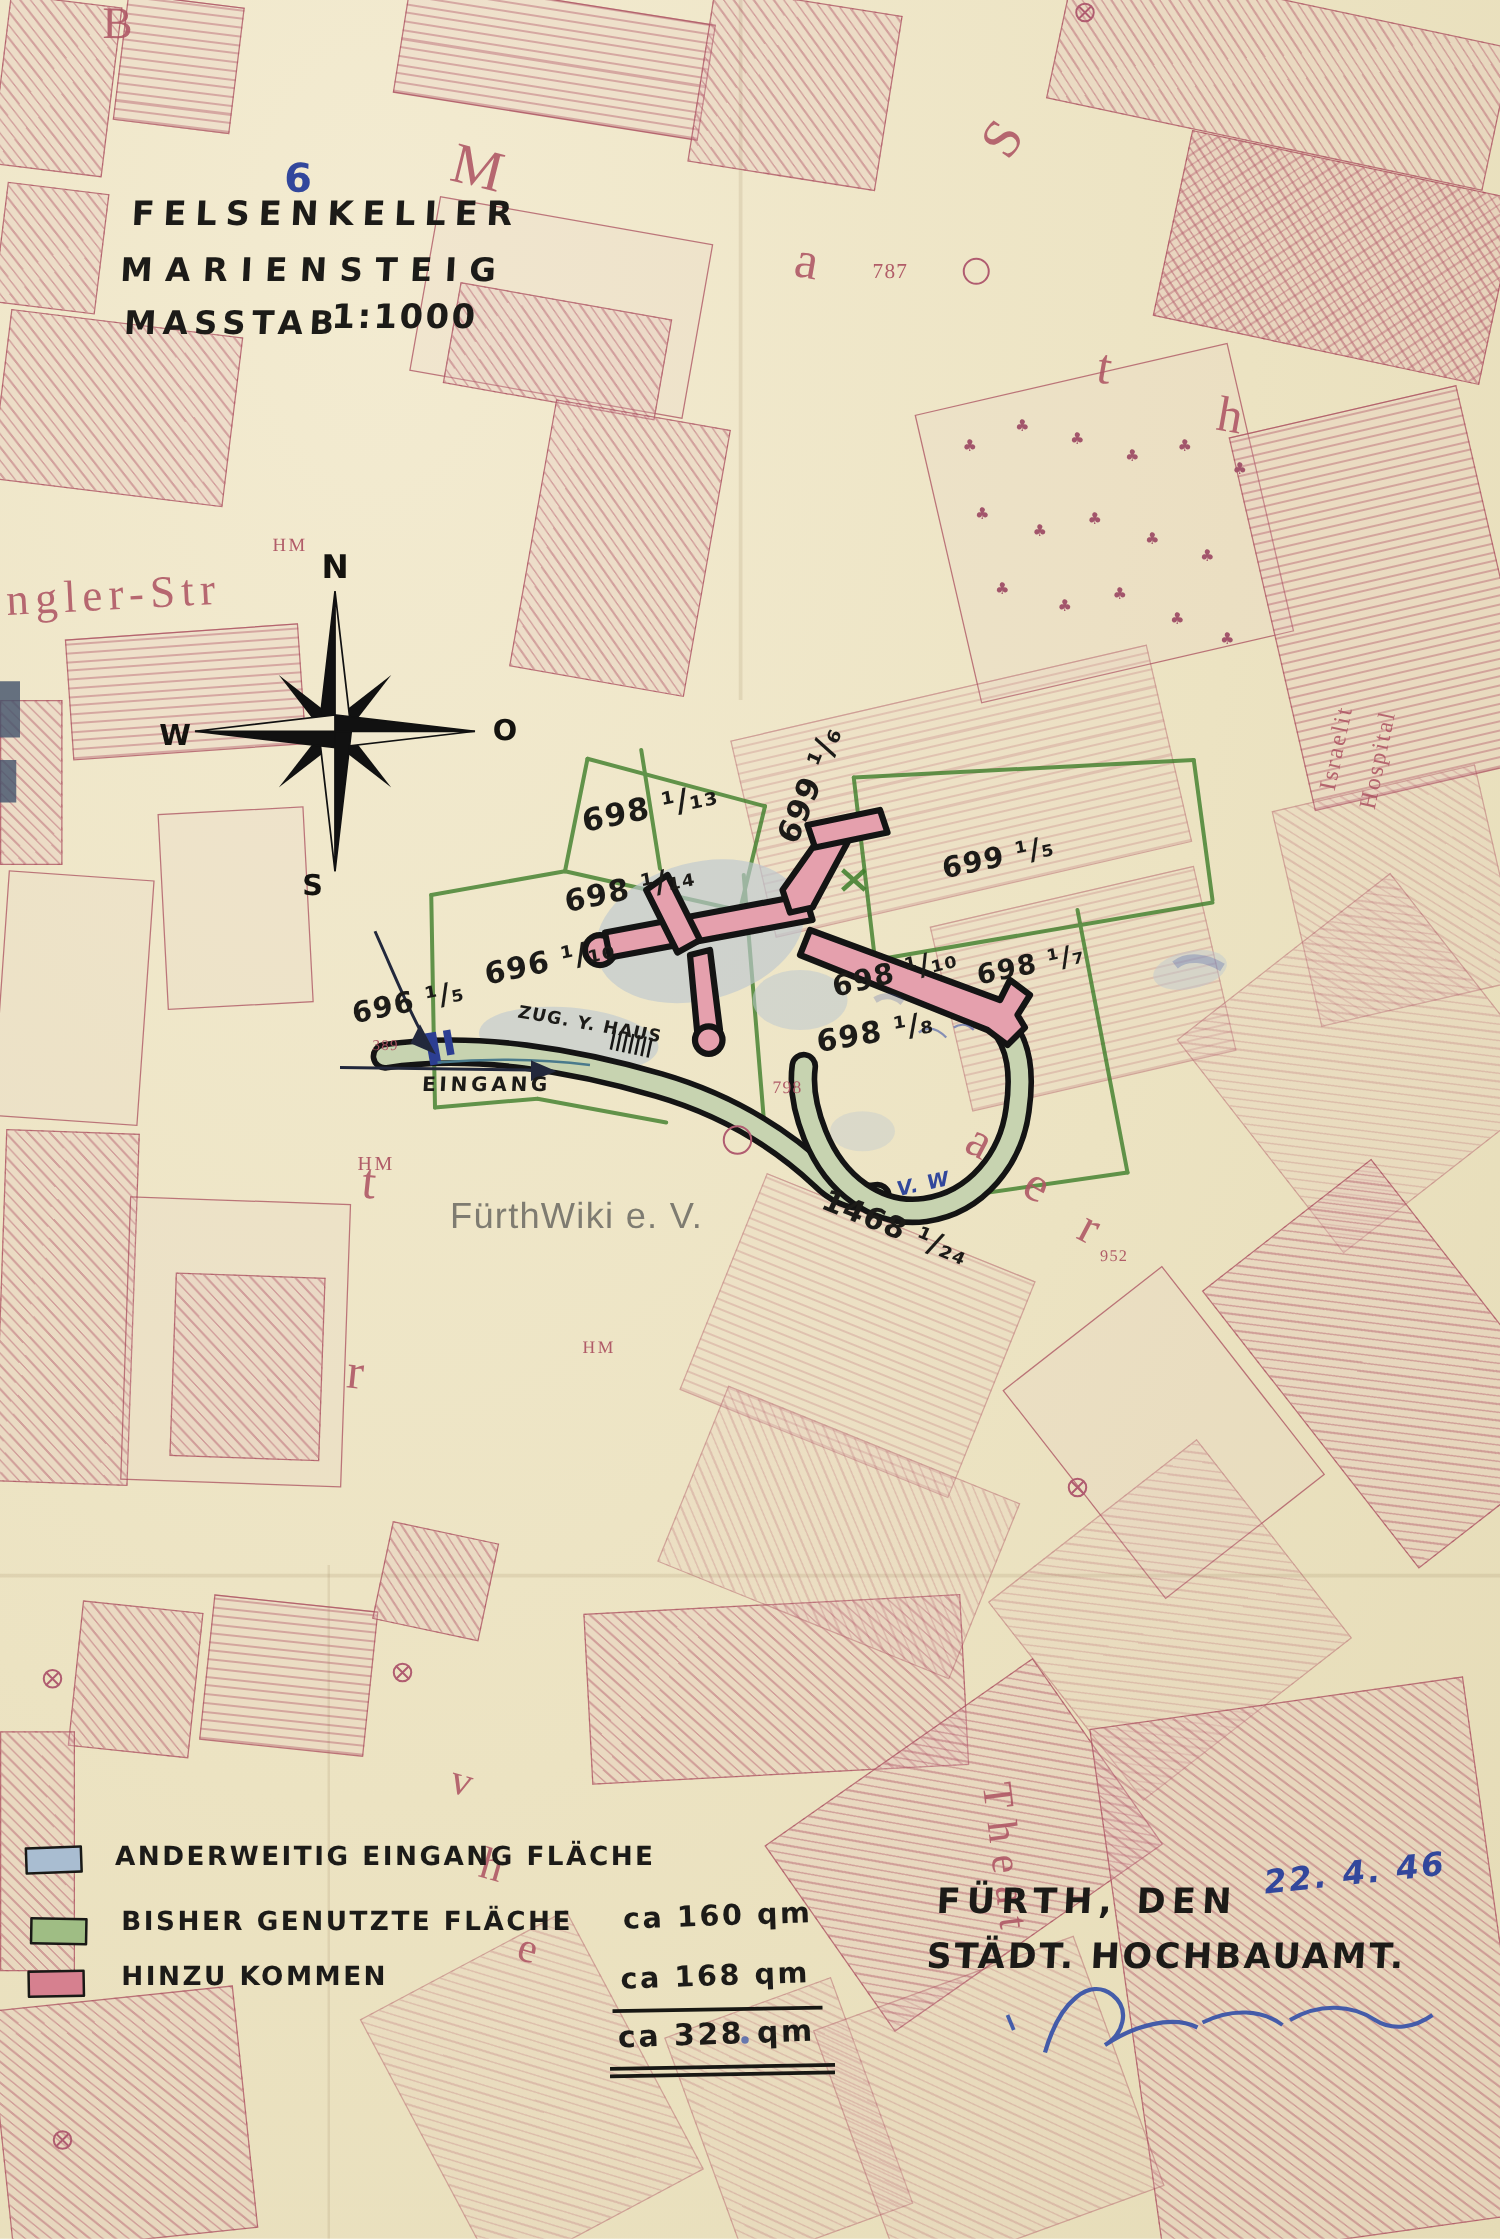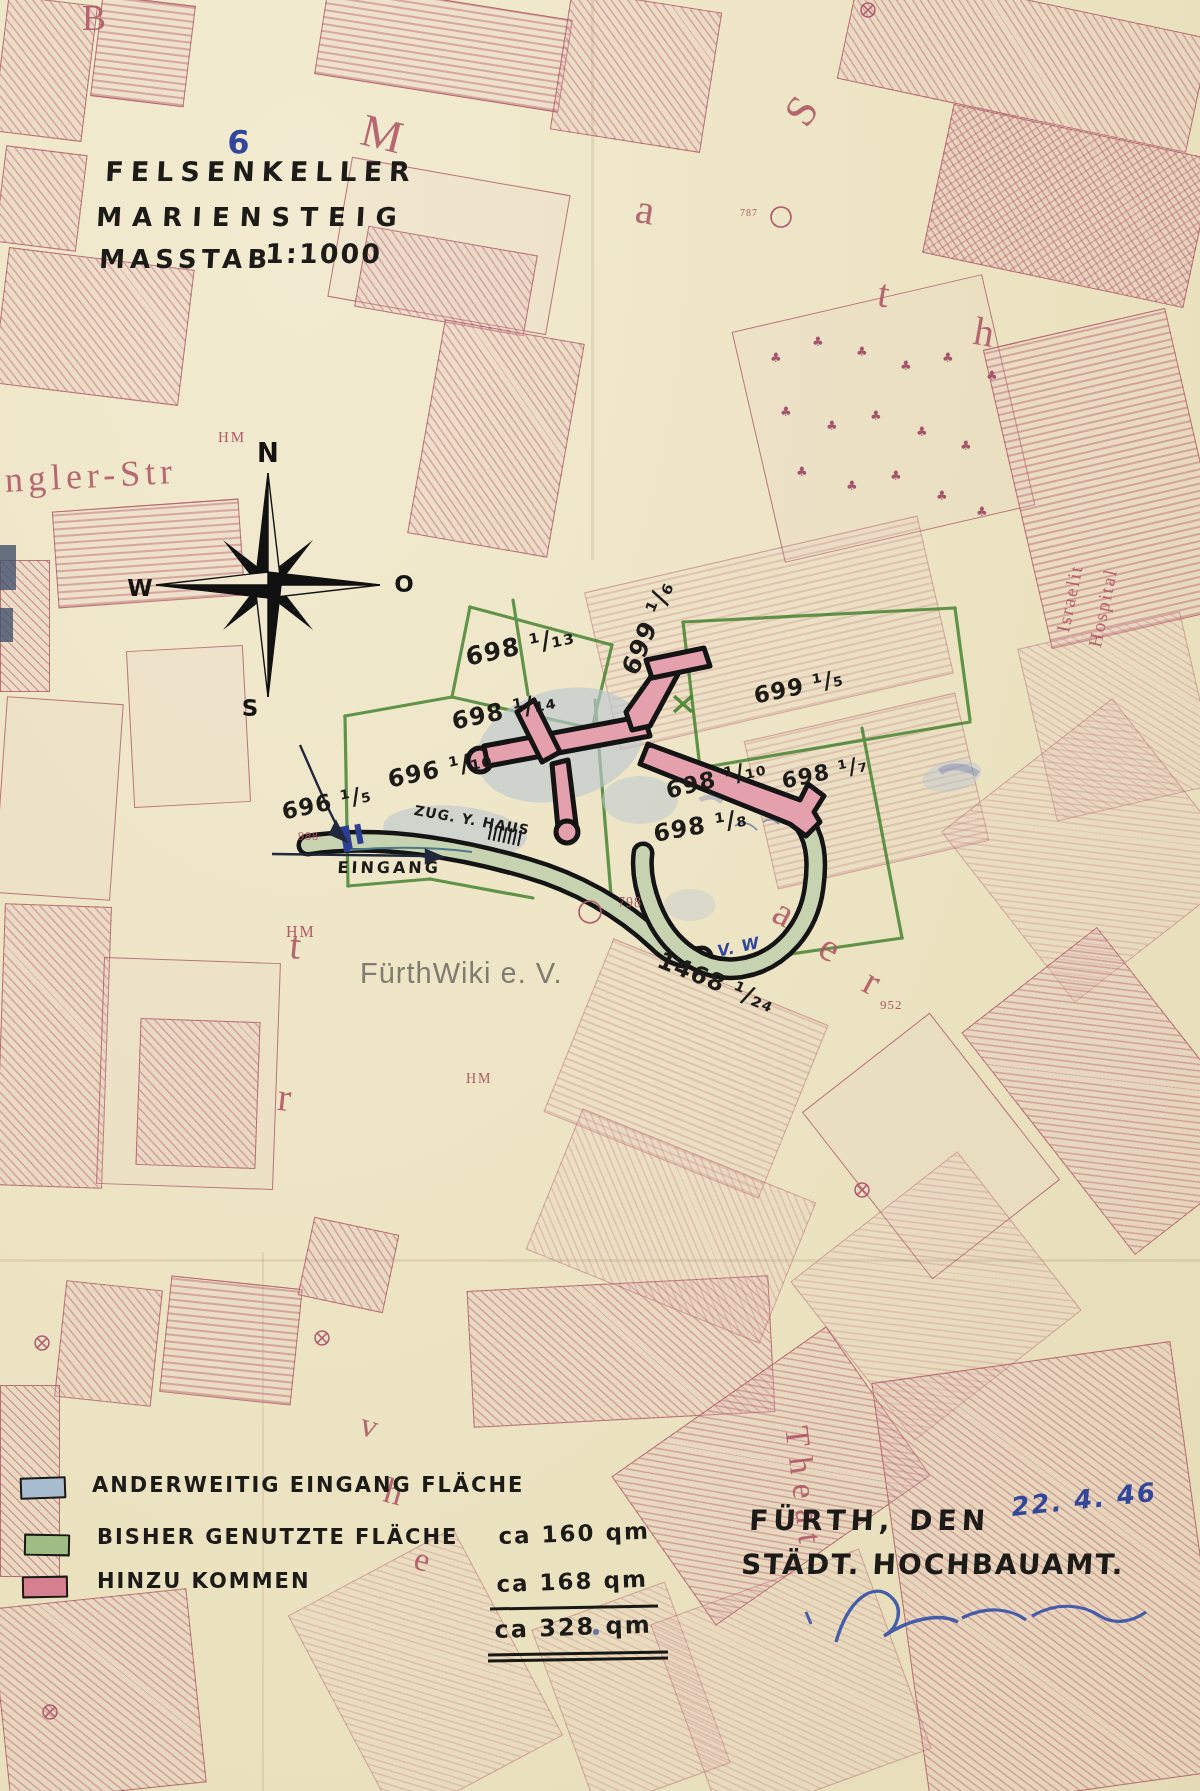--- a/index.html
+++ b/index.html
@@ -257,23 +257,23 @@
       <div class="lbl rs" style="left: 280px; top: 1076px; font-size: 40px; letter-spacing: 0px; transform: rotate(6deg);">r</div>
       <div class="lbl rs" style="left: 786px; top: 890px; font-size: 40px; letter-spacing: 0px; transform: rotate(28deg);">a</div>
       <div class="lbl rs" style="left: 832px; top: 925px; font-size: 40px; letter-spacing: 0px; transform: rotate(28deg);">e</div>
       <div class="lbl rs" style="left: 876px; top: 960px; font-size: 40px; letter-spacing: 0px; transform: rotate(28deg);">r</div>
       <div class="lbl rs" style="left: 814px; top: 1424px; font-size: 34px; letter-spacing: 10px; transform: rotate(83deg);">Theat</div>
       <div class="lbl rs" style="left: 366px; top: 1406px; font-size: 34px; letter-spacing: 0px; transform: rotate(16deg);">v</div>
       <div class="lbl rs" style="left: 390px; top: 1472px; font-size: 36px; letter-spacing: 0px; transform: rotate(16deg);">h</div>
       <div class="lbl rs" style="left: 420px; top: 1540px; font-size: 34px; letter-spacing: 0px; transform: rotate(16deg);">e</div>
       <div class="lbl rs" style="left: 1053px; top: 630px; font-size: 19px; letter-spacing: 2px; transform: rotate(-78deg);">Israelit</div>
       <div class="lbl rs" style="left: 1085px; top: 645px; font-size: 19px; letter-spacing: 2px; transform: rotate(-78deg);">Hospital</div>
-      <div class="lbl rn" style="left: 740px; top: 208px; font-size: 10px; letter-spacing: 1px; transform: rotate(0deg);">787</div>
-      <div class="lbl rn" style="left: 298px; top: 830px; font-size: 12px; letter-spacing: 1px; transform: rotate(0deg);">988</div>
-      <div class="lbl rn" style="left: 602px; top: 896px; font-size: 14px; letter-spacing: 1px; transform: rotate(0deg); padding-left: 16px;">798</div>
+      <div class="lbl rn" style="left: 698px; top: 208px; font-size: 17px; letter-spacing: 1px; transform: rotate(0deg);">787</div>
+      <div class="lbl rn" style="left: 298px; top: 830px; font-size: 12px; letter-spacing: 1px; transform: rotate(0deg);">389</div>
+      <div class="lbl rn" style="left: 602px; top: 864px; font-size: 14px; letter-spacing: 1px; transform: rotate(0deg); padding-left: 16px;">798</div>
       <div class="lbl rn" style="left: 880px; top: 998px; font-size: 13px; letter-spacing: 1px; transform: rotate(0deg);">952</div>
       <div class="lbl rn" style="left: 218px; top: 430px; font-size: 15px; letter-spacing: 2px; transform: rotate(0deg);">HM</div>
       <div class="lbl rn" style="left: 286px; top: 924px; font-size: 16px; letter-spacing: 2px; transform: rotate(0deg);">HM</div>
       <div class="lbl rn" style="left: 466px; top: 1072px; font-size: 14px; letter-spacing: 2px; transform: rotate(0deg);">HM</div>
       <div class="lbl blueInk italic" style="left: 1010px; top: 1494px; font-size: 26px; letter-spacing: 2px; transform: rotate(-6deg);">22. 4. 46</div>
       <div class="lbl ink" style="left: 750px; top: 1506px; font-size: 28px; letter-spacing: 5px; transform: rotate(0deg) skewX(-3deg);">FÜRTH, DEN</div>
       <div class="lbl ink" style="left: 742px; top: 1550px; font-size: 28px; letter-spacing: 2px; transform: rotate(0deg) skewX(-3deg);">STÄDT. HOCHBAUAMT.</div>
     </div>
 
   <div>

